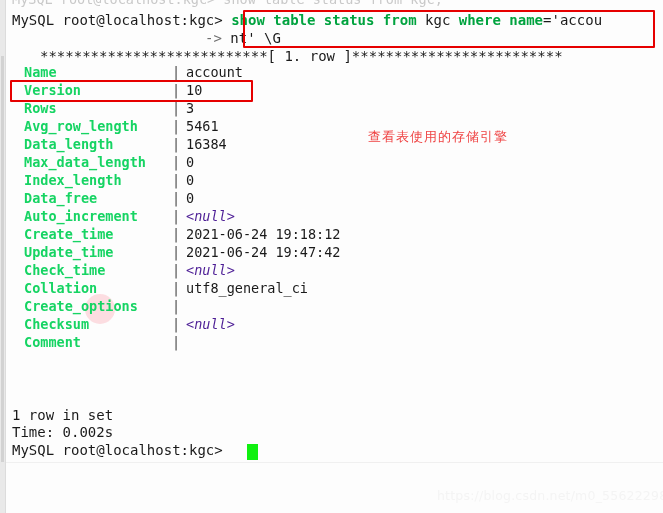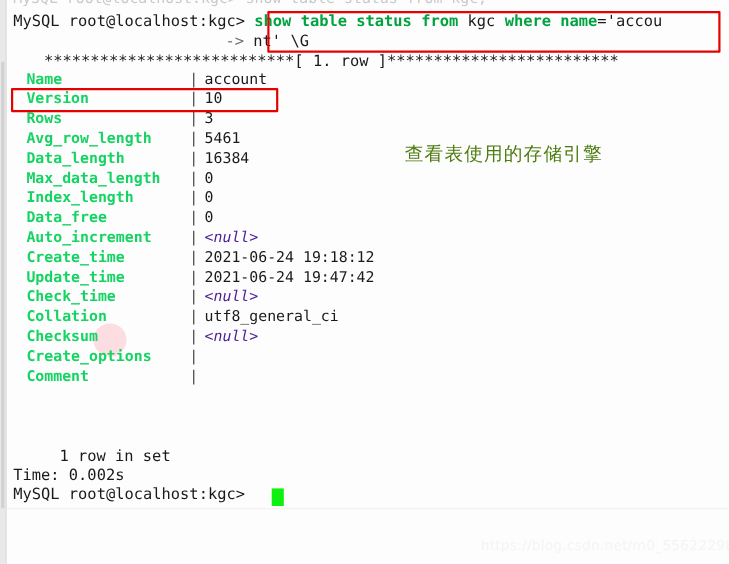--- a/index.html
+++ b/index.html
@@ -103,22 +103,22 @@
   }
   #redbox-query  { left: 243px; top: 10px;  width: 412px; height: 38px; }
   #redbox-engine { left: 10px;  top: 80px;  width: 243px; height: 22px; }
 
   
   #annotation {
     position: absolute;
     left: 368px;
     top: 128px;
     font-family: Liberation Serif, serif;
-    font-size: 17px;
-    color: #4d7c0f;
+    font-size: 13px;
+    color: #ef4444;
     letter-spacing: 1px;
     white-space: pre;
   }
 
   
   #stamp {
     position: absolute;
     left: 85px;
     top: 294px;
     width: 30px;
@@ -178,26 +178,26 @@
     <div class="row"><span class="k">Avg_row_length</span><span class="bar">|</span><span class="v">5461</span></div>
     <div class="row"><span class="k">Data_length</span><span class="bar">|</span><span class="v">16384</span></div>
     <div class="row"><span class="k">Max_data_length</span><span class="bar">|</span><span class="v">0</span></div>
     <div class="row"><span class="k">Index_length</span><span class="bar">|</span><span class="v">0</span></div>
     <div class="row"><span class="k">Data_free</span><span class="bar">|</span><span class="v">0</span></div>
     <div class="row"><span class="k">Auto_increment</span><span class="bar">|</span><span class="v null">&lt;null&gt;</span></div>
     <div class="row"><span class="k">Create_time</span><span class="bar">|</span><span class="v">2021-06-24 19:18:12</span></div>
     <div class="row"><span class="k">Update_time</span><span class="bar">|</span><span class="v">2021-06-24 19:47:42</span></div>
     <div class="row"><span class="k">Check_time</span><span class="bar">|</span><span class="v null">&lt;null&gt;</span></div>
     <div class="row"><span class="k">Collation</span><span class="bar">|</span><span class="v">utf8_general_ci</span></div>
+    <div class="row"><span class="k">Create_options</span><span class="bar">|</span><span class="v"></span></div>
     <div class="row"><span class="k">Checksum</span><span class="bar">|</span><span class="v null">&lt;null&gt;</span></div>
-    <div class="row"><span class="k">Create_options</span><span class="bar">|</span><span class="v"></span></div>
     <div class="row"><span class="k">Comment</span><span class="bar">|</span><span class="v"></span></div>
   </div>
 
-  <div class="line" style="top:407px;margin-left:42px;">1 row in set</div>
+  <div class="line" style="top:407px;">1 row in set</div>
   <div class="line" style="top:424px;">Time: 0.002s</div>
   <div class="line" style="top:442px;">MySQL root@localhost:kgc&gt;</div>
 
   <div id="cursor"></div>
 
   <div class="redbox" id="redbox-query"></div>
   <div class="redbox" id="redbox-engine"></div>
 
   <div id="annotation">查看表使用的存储引擎</div>
 

